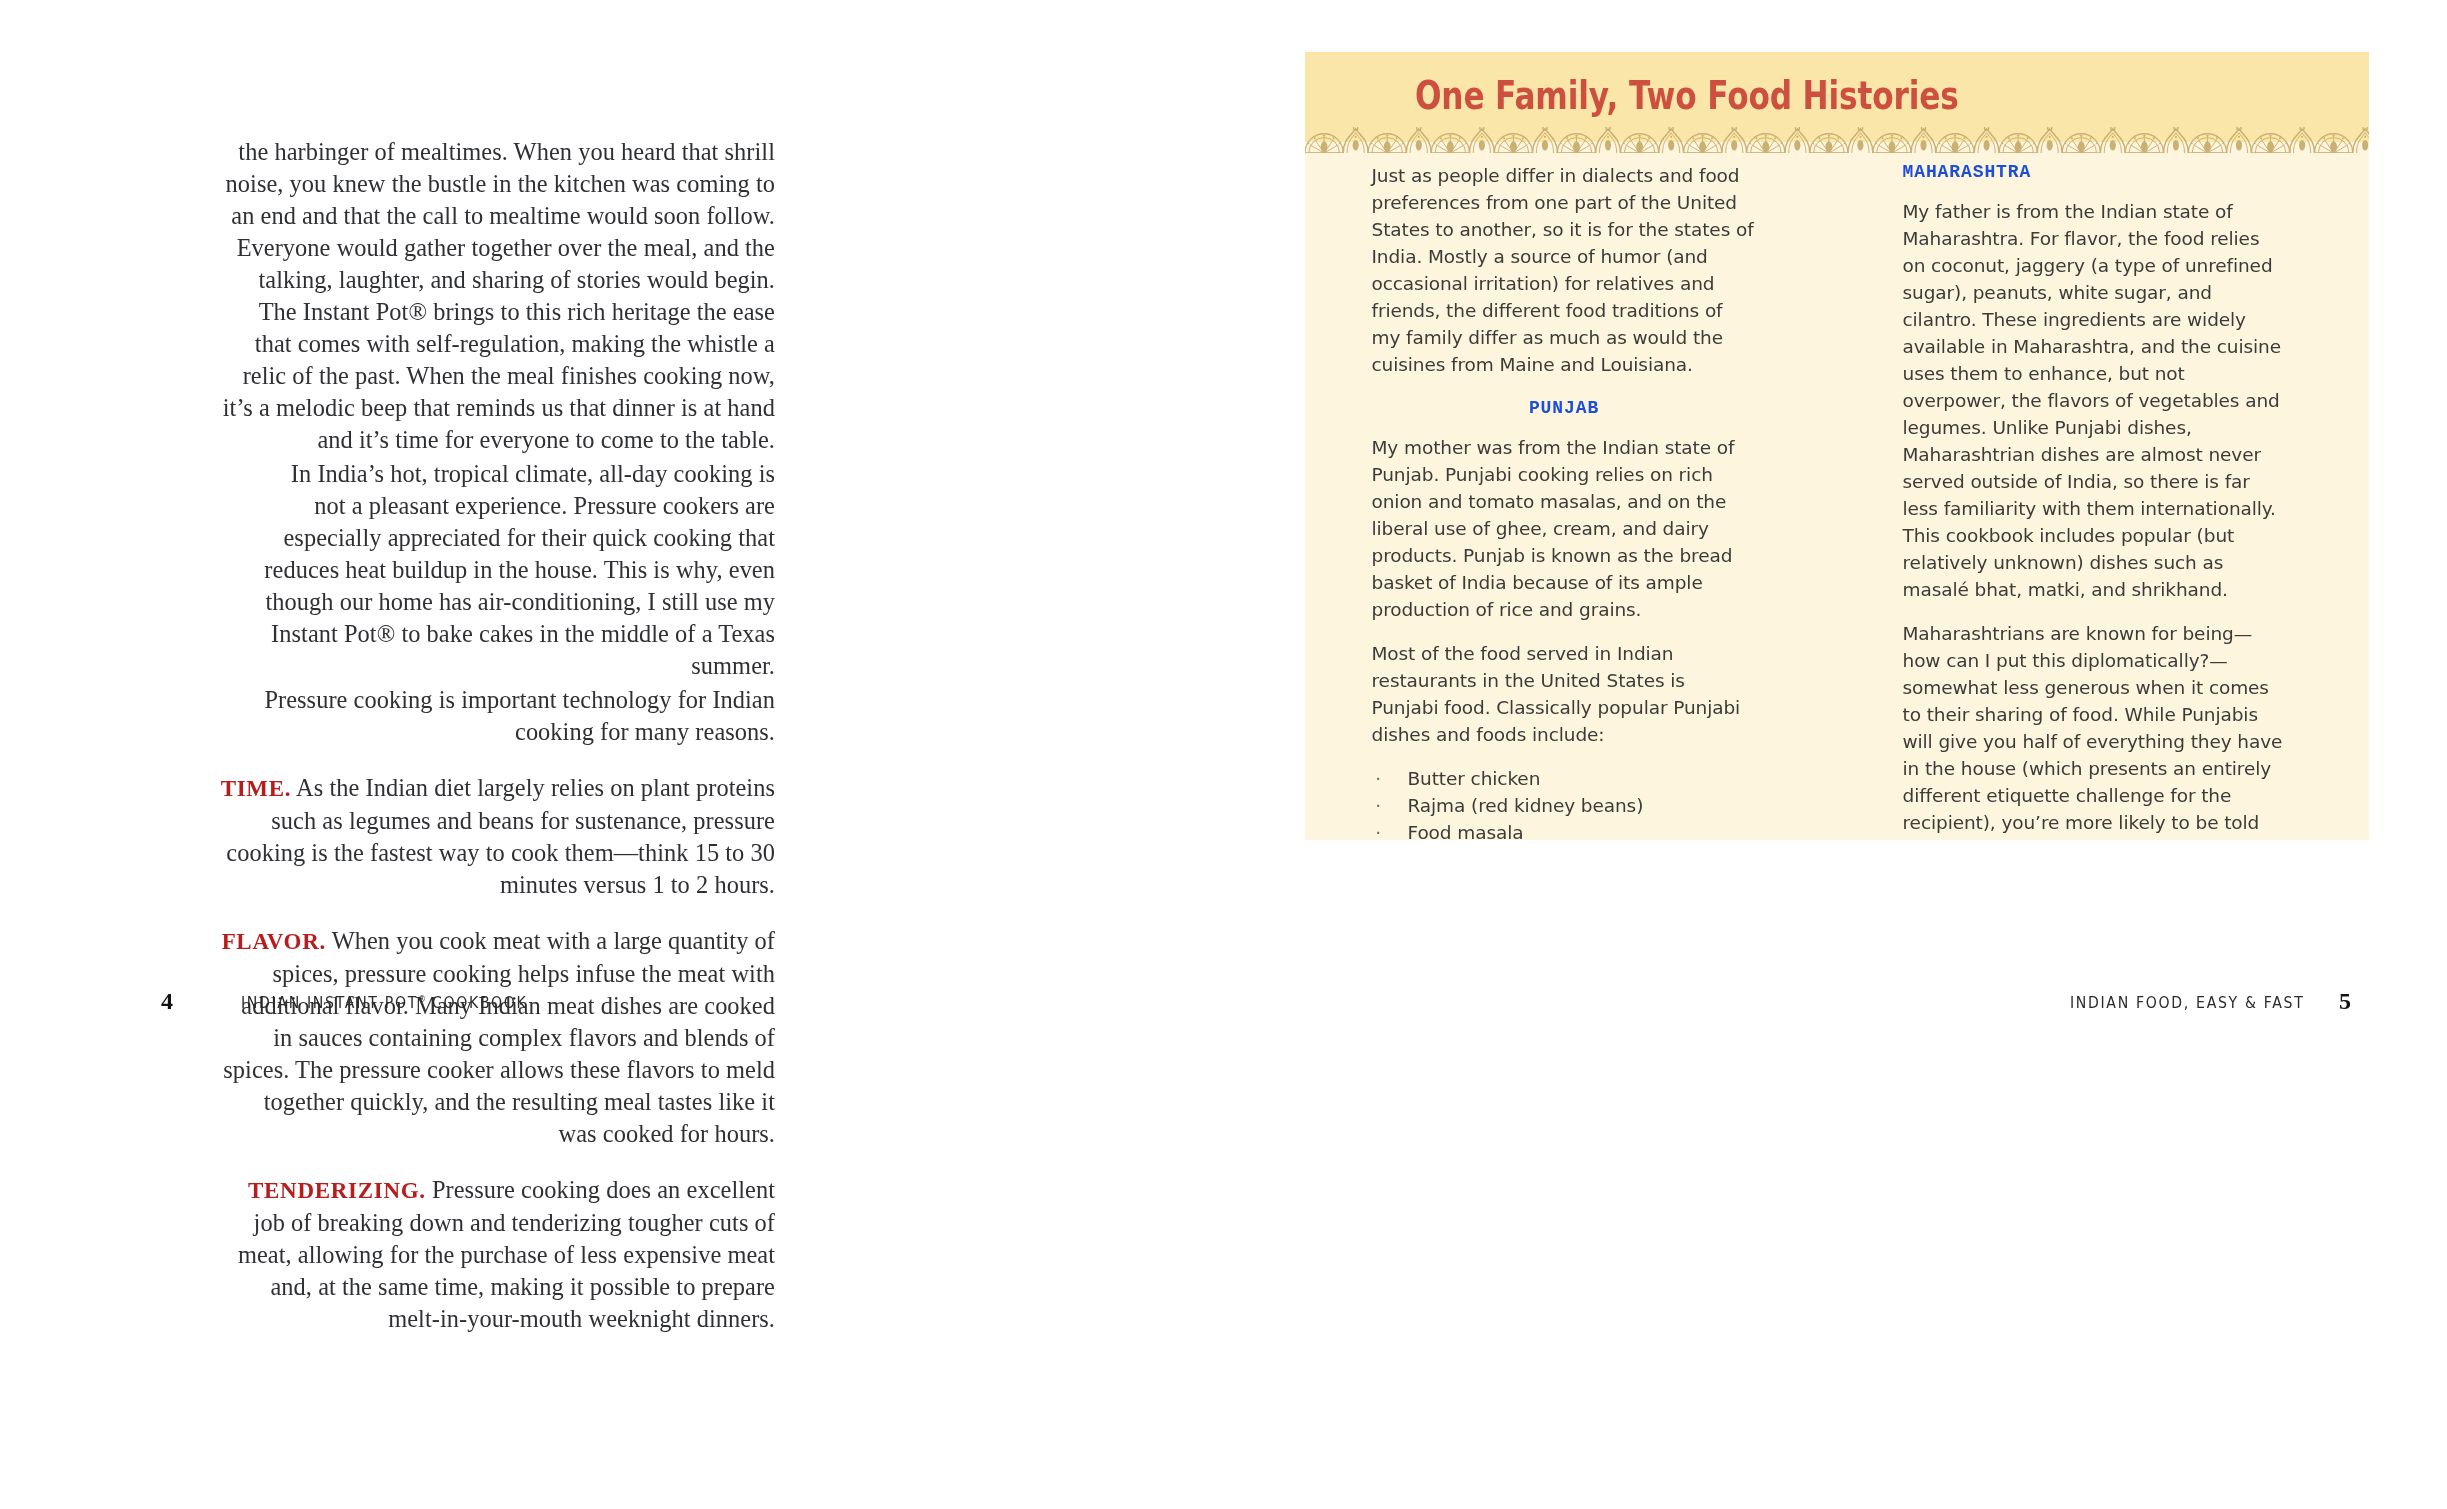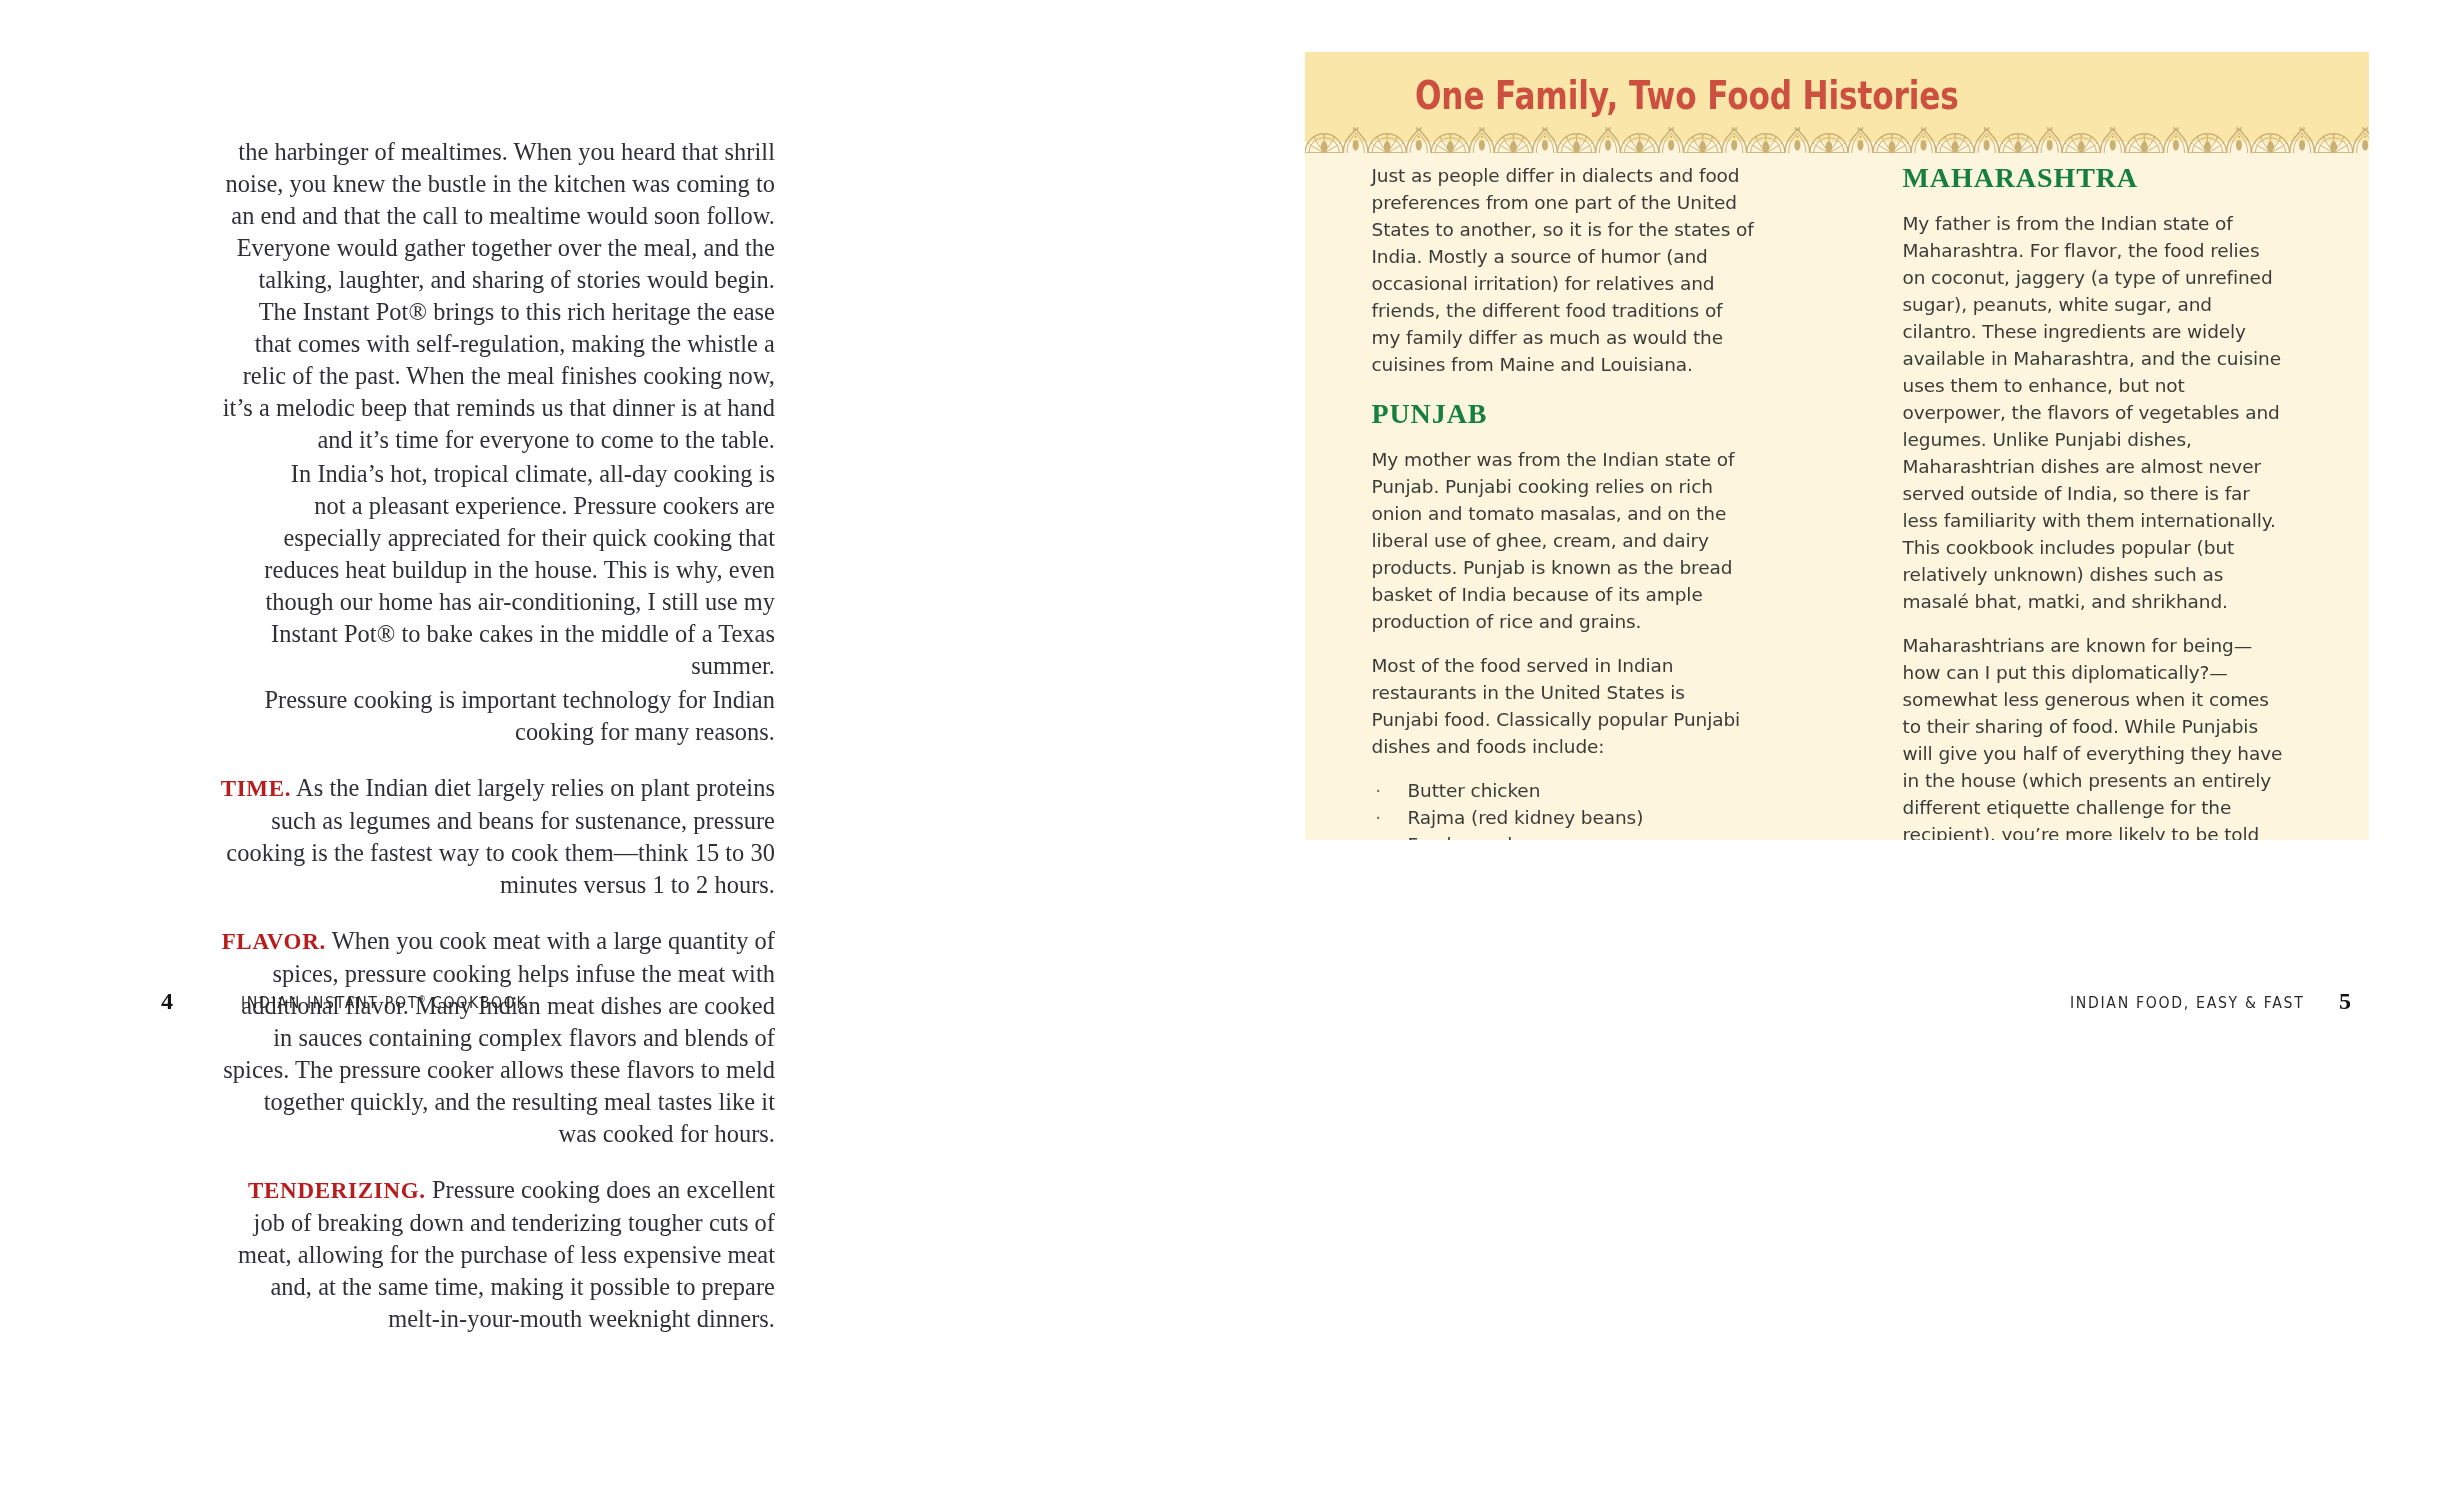--- a/index.html
+++ b/index.html
@@ -114,36 +114,36 @@
   }
   .sb-col {
     box-sizing: border-box;
     width: 50%;
     padding: 0 0 0 0;
   }
   .sb-col.left-col  { padding-left: 67px;  padding-right: 76px; }
   .sb-col.right-col { padding-left: 62px;  padding-right: 81px; }
 
   .sb-heading {
-    font-family: Liberation Serif, serif;
+    font-family: Liberation Mono, monospace;
     font-weight: bold;
-    font-size: 28px;
+    font-size: 18px;
     letter-spacing: 0.9px;
-    color: #15803d;
+    color: #1d4ed8;
     margin: 0 0 16.3px 0;
   }
   .sb-p {
     font-family: "DejaVu Sans", sans-serif;
     font-size: 18.5px;
     line-height: 27px;
     color: #3b3b38;
     margin: 0 0 17px 0;
     letter-spacing: -0.1px;
   }
-  .sb-gap-before { margin-top: 20px; }
+  .sb-gap-before { margin-top: 20px; text-align: center; }
 
   ul.sb-list {
     list-style: none;
     margin: 3.8px 0 17px 0;
     padding: 0;
   }
   ul.sb-list li {
     font-family: "DejaVu Sans", sans-serif;
     font-size: 18.5px;
     line-height: 27px;

